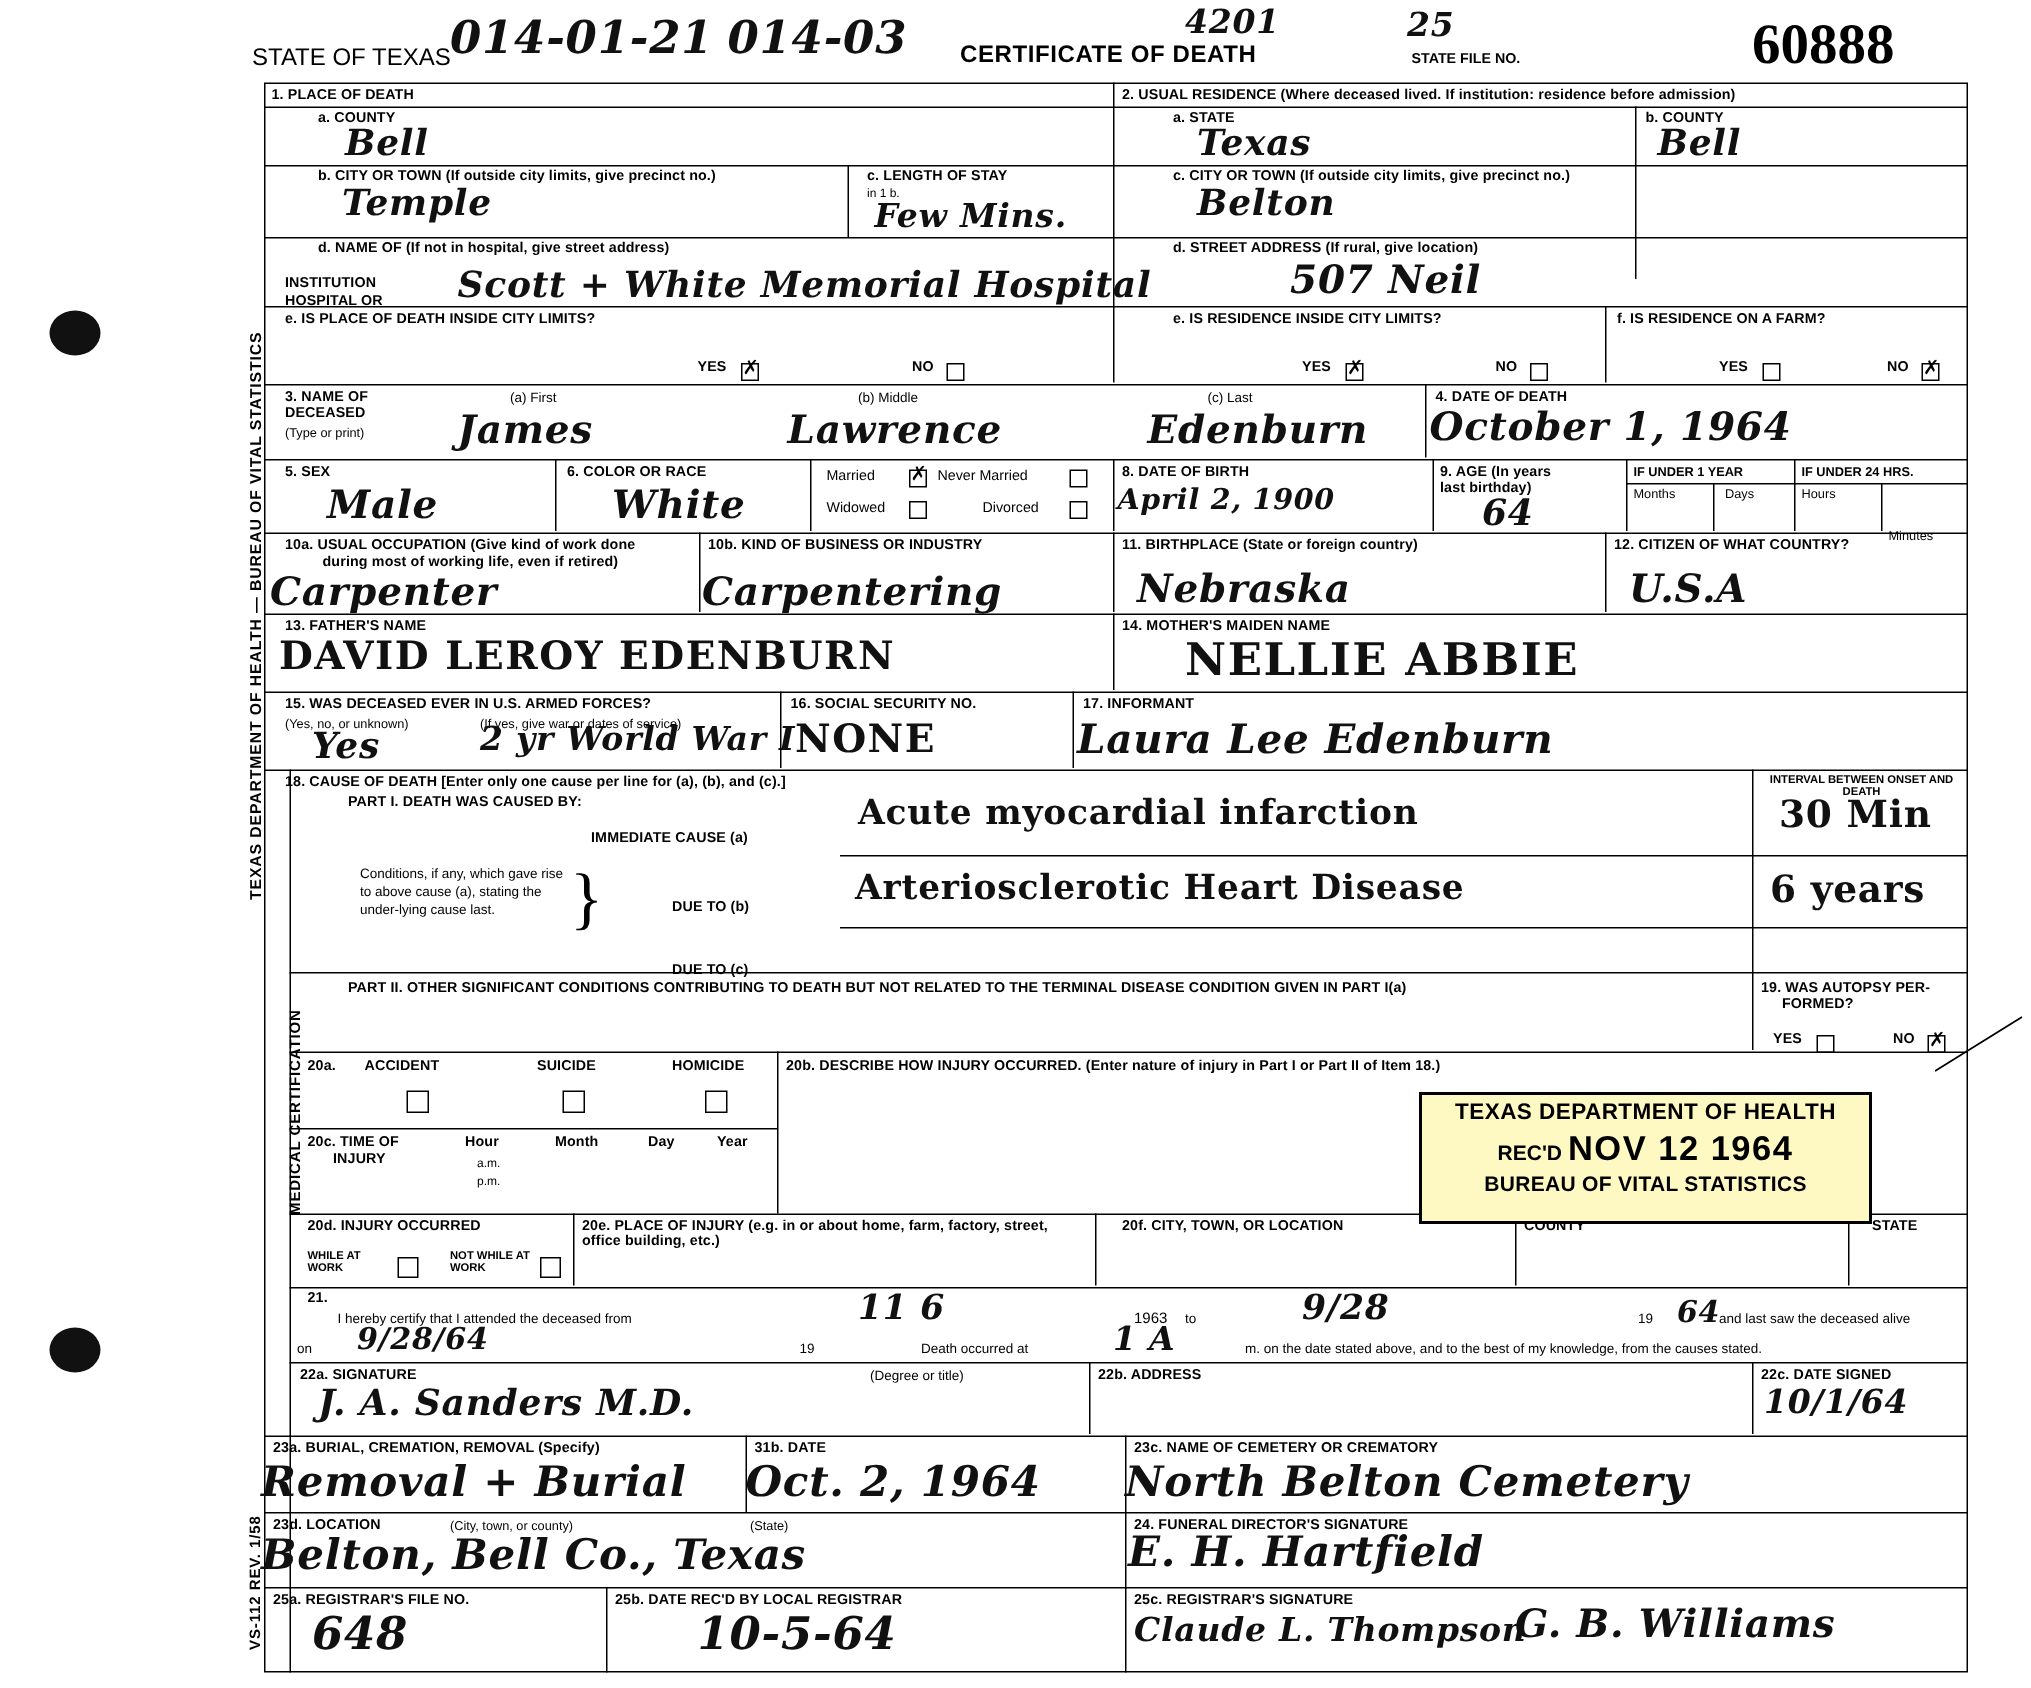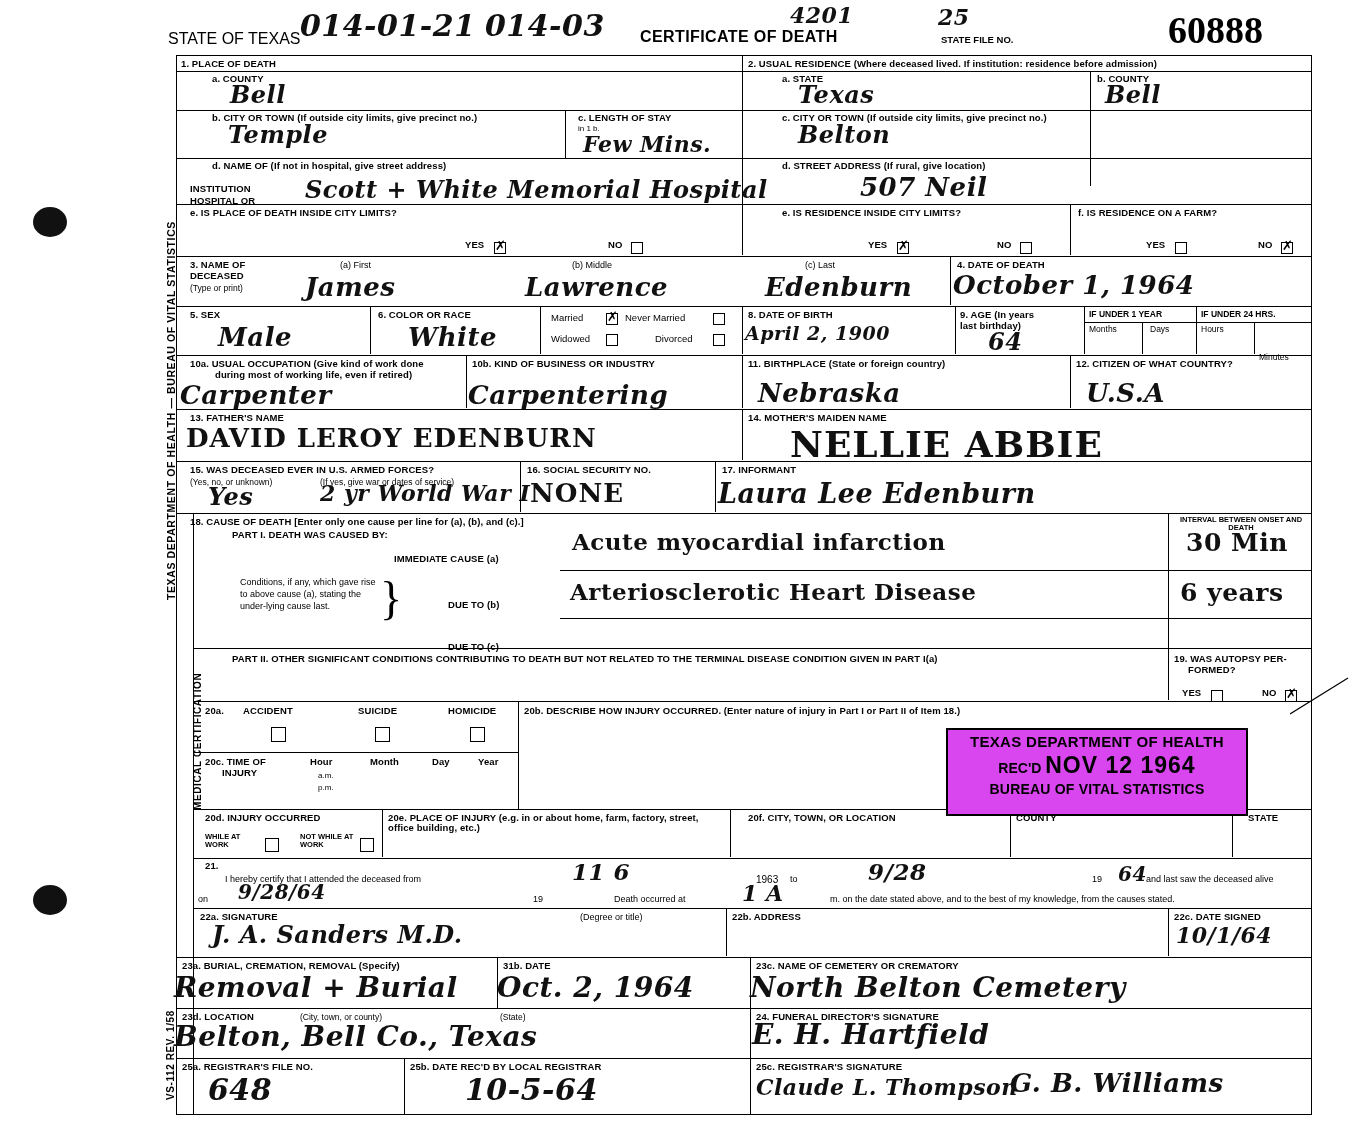--- a/index.html
+++ b/index.html
@@ -17,21 +17,21 @@
   .bb{border:1px solid #000;}
 
   .chk{display:inline-block;width:10px;height:10px;border:1px solid #000;vertical-align:middle;position:relative;}
   .chk.x::after{content:"✗";position:absolute;left:0px;top:-5px;font-size:13px;font-weight:700;font-family:"DejaVu Sans",sans-serif;}
 
   .dot{position:absolute;width:34px;height:30px;border-radius:50%;background:#111;}
 
   .vlabel{position:absolute;transform:rotate(-90deg);transform-origin:left top;white-space:nowrap;font-size:10.5px;font-weight:700;letter-spacing:.6px;}
 
   .rule{position:absolute;background:#000;}
-  .stamp{position:absolute;border:2px solid #000;box-sizing:border-box;text-align:center;background:#d946ef;}
+  .stamp{position:absolute;border:2px solid #000;box-sizing:border-box;text-align:center;background:#fef9c3;}
   .stamp .l1{font-size:15px;font-weight:700;letter-spacing:.3px;margin-top:3px;}
   .stamp .l2{font-size:14px;font-weight:700;margin-top:2px;}
   .stamp .l2 b{font-size:23px;letter-spacing:1px;}
   .stamp .l3{font-size:14px;font-weight:700;margin-top:2px;letter-spacing:.2px;}
 </style>
 </head>
 <body>
 
 <div class="page">
 
@@ -178,21 +178,21 @@
   <div class="rule" style="left:1070px;top:355px;width:1px;height:53px;"></div>
   <div class="box lbl" style="left:1076px;top:359px;">12. CITIZEN OF WHAT COUNTRY?</div>
   <div class="box hw" style="left:1086px;top:378px;font-size:26px;">U.S.A</div>
 
   <div class="rule" style="left:176px;top:409px;width:1136px;height:1px;"></div>
 
   <div class="box lbl" style="left:190px;top:413px;">13. FATHER'S NAME</div>
   <div class="box hwb" style="left:186px;top:423px;font-size:26px;">DAVID LEROY EDENBURN</div>
   <div class="rule" style="left:742px;top:409px;width:1px;height:51px;"></div>
   <div class="box lbl" style="left:748px;top:413px;">14. MOTHER'S MAIDEN NAME</div>
-  <div class="box hwb" style="left:790px;top:423px;font-size:36px;">NELLIE ABBIE</div>
+  <div class="box hwb" style="left:790px;top:423px;font-size:30px;">NELLIE ABBIE</div>
 
   <div class="rule" style="left:176px;top:461px;width:1136px;height:1px;"></div>
 
   <div class="box lbl" style="left:190px;top:465px;">15. WAS DECEASED EVER IN U.S. ARMED FORCES?</div>
   <div class="box lbl-n" style="left:190px;top:477px;font-size:8.5px;">(Yes, no, or unknown)</div>
   <div class="box lbl-n" style="left:320px;top:477px;font-size:8.5px;">(If yes, give war or dates of service)</div>
   <div class="box hw" style="left:208px;top:482px;font-size:24px;">Yes</div>
   <div class="box hw" style="left:320px;top:480px;font-size:22px;">2 yr World War I</div>
   <div class="rule" style="left:520px;top:461px;width:1px;height:51px;"></div>
   <div class="box lbl" style="left:527px;top:465px;">16. SOCIAL SECURITY NO.</div>

